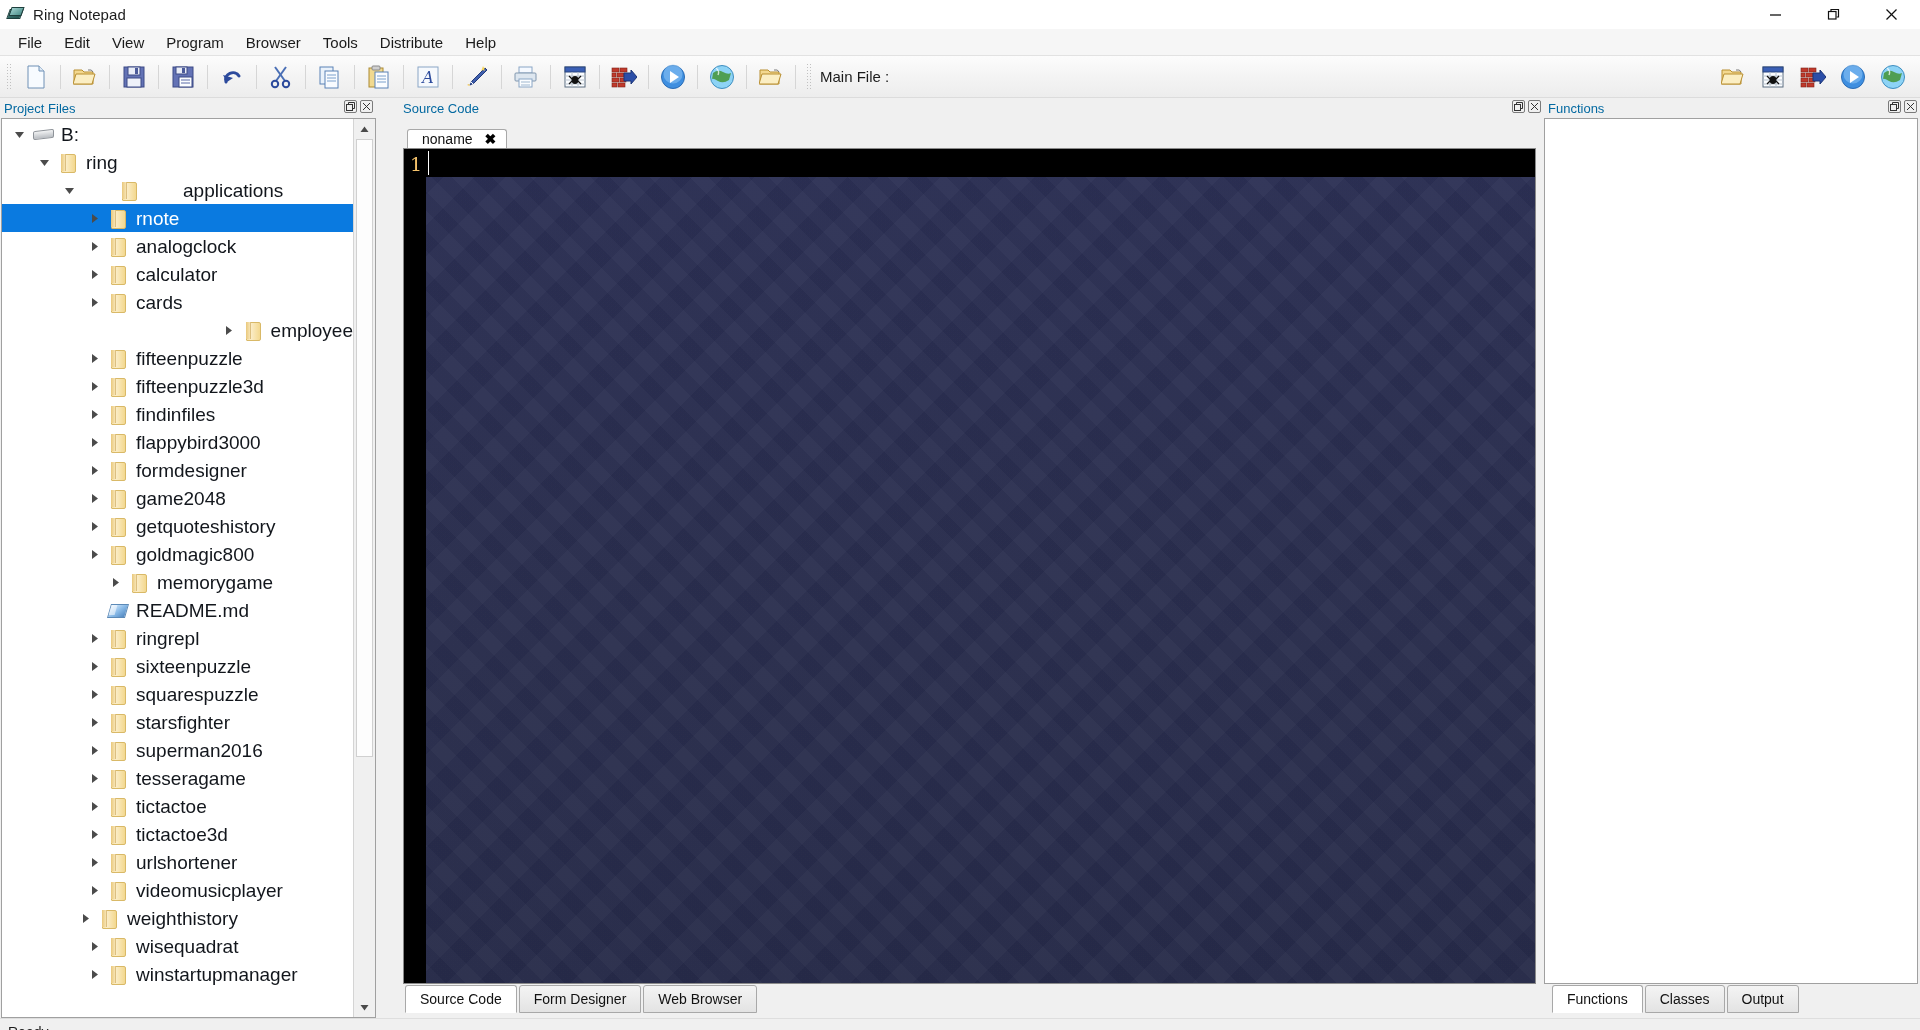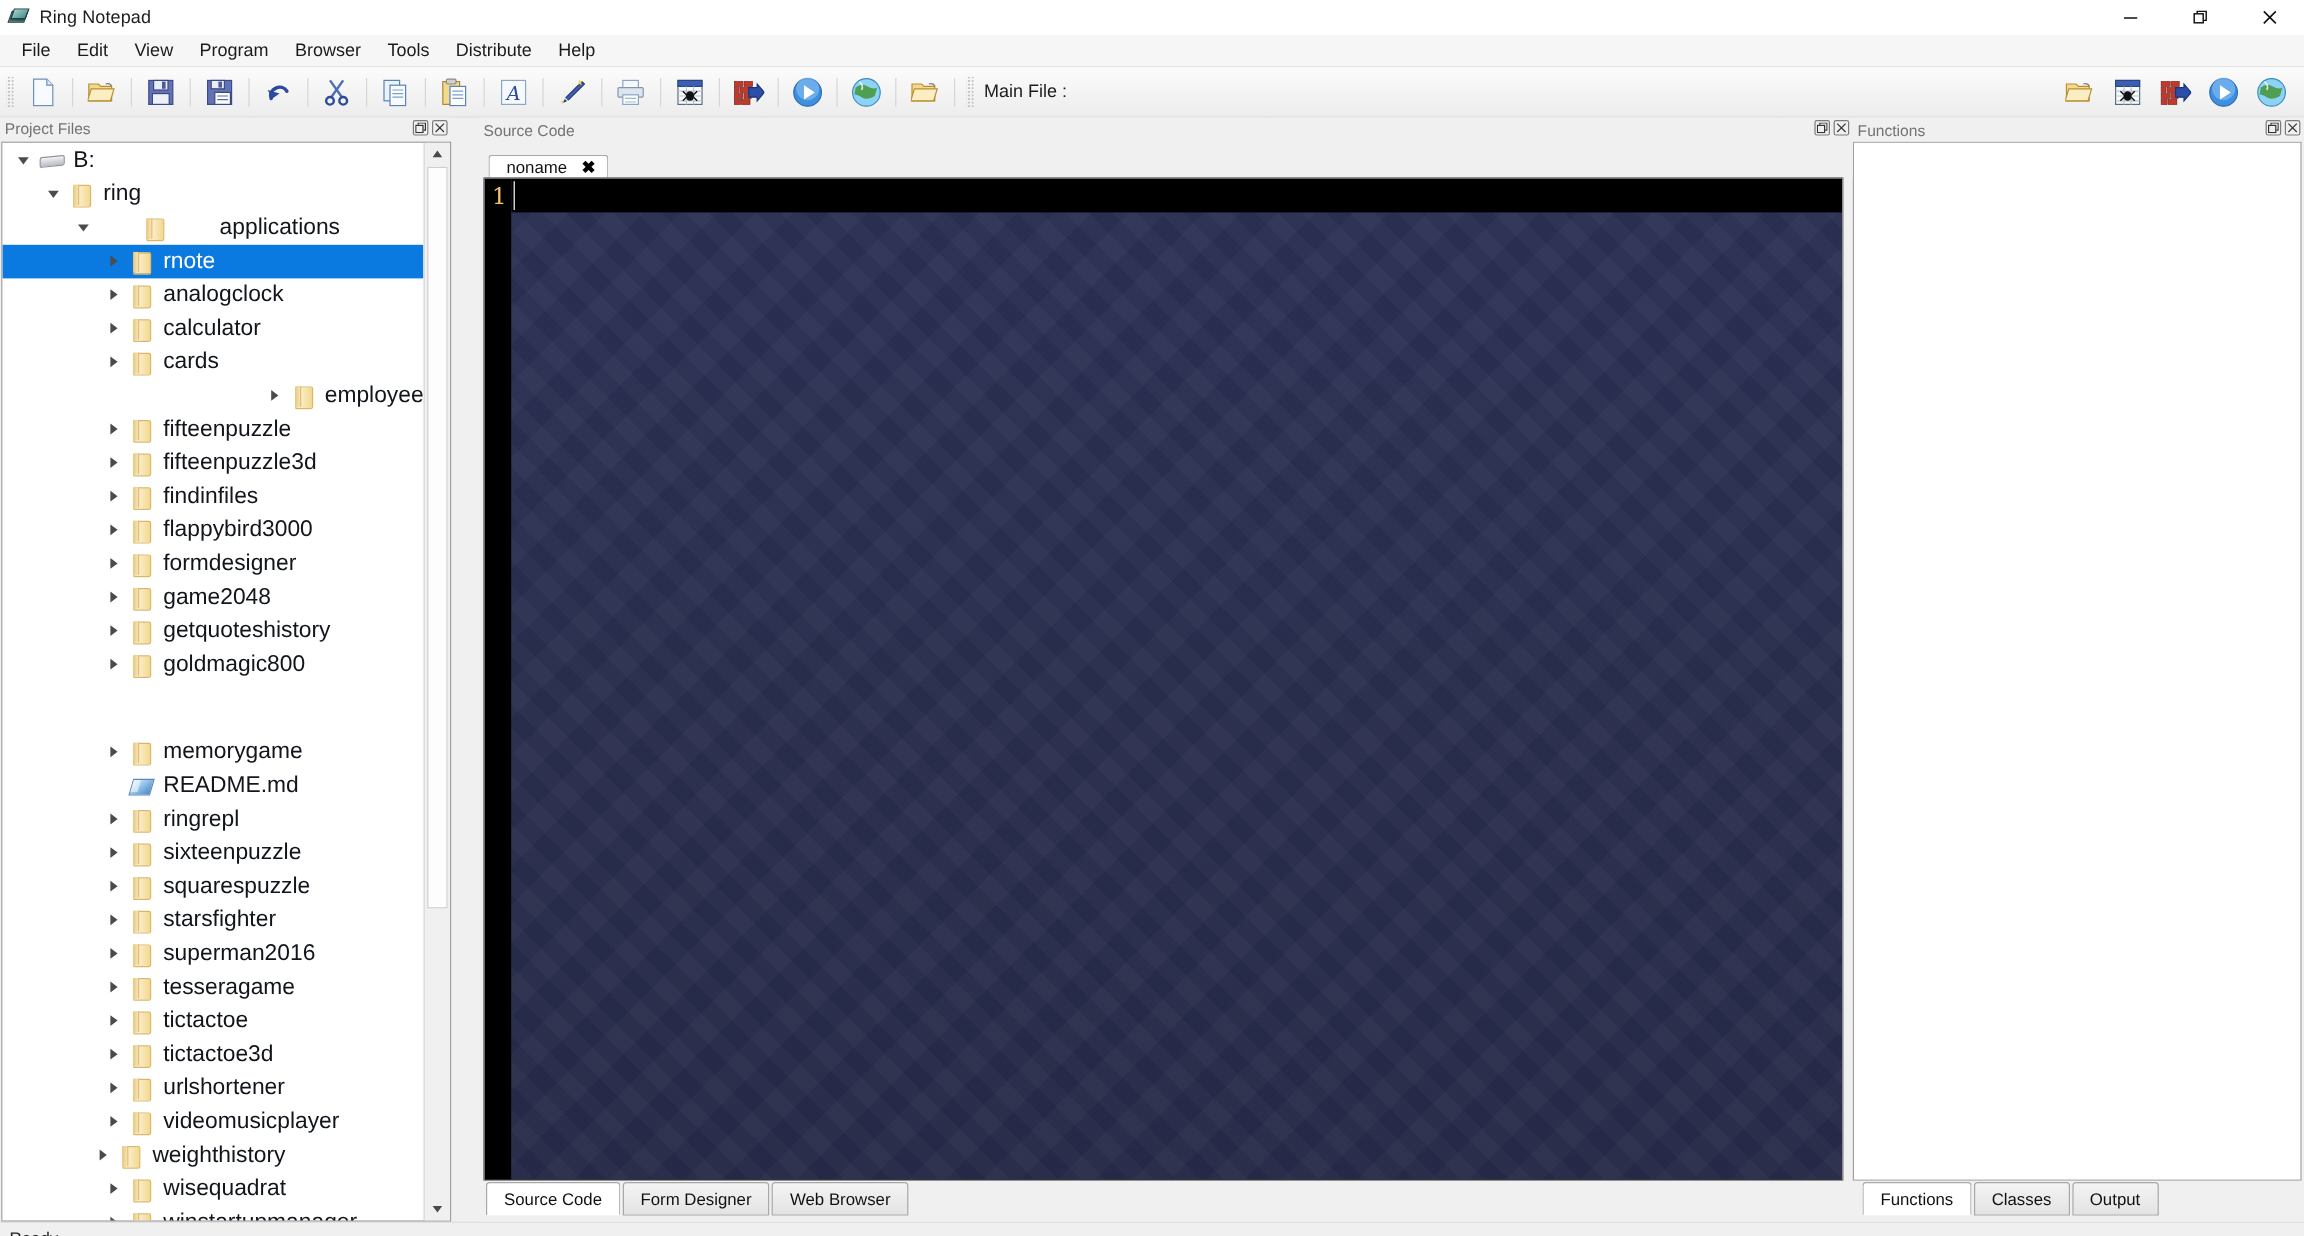--- a/index.html
+++ b/index.html
@@ -112,21 +112,21 @@
     height: 920px;
     display: flex;
     align-items: stretch;
     background: #f0f0f0;
   }
 
   
   .panel-title {
     height: 20px;
     display: flex; align-items: center;
-    font-size: 13px; color: #737373;
+    font-size: 13px; color: #0369a1;
     padding-left: 4px;
     background: #f0f0f0;
     position: relative;
   }
   .panel-btns {
     position: absolute; right: 3px; top: 2px;
     display: flex; gap: 3px;
   }
   .pbtn {
     width: 13px; height: 13px;
@@ -800,21 +800,21 @@
           </div>
           <div class="tnode" style="padding-left: 79px;">
             <span class="tarrow">
               <svg width="9" height="11" viewBox="0 0 9 11">
                 <path d="M2 1 L2 10 L8 5.5 z" fill="#4b4b4b"></path>
               </svg>
             </span>
             <span class="ticon folder"></span>
             <span class="tlabel">goldmagic800</span>
           </div>
-          <div class="tnode" style="padding-left: 79px; margin-top: 45px;">
+          <div class="tnode" style="padding-left: 100px;">
             <span class="tarrow">
               <svg width="9" height="11" viewBox="0 0 9 11">
                 <path d="M2 1 L2 10 L8 5.5 z" fill="#4b4b4b"></path>
               </svg>
             </span>
             <span class="ticon folder"></span>
             <span class="tlabel">memorygame</span>
           </div>
           <div class="tnode" style="padding-left: 79px;">
             <span class="tarrow"></span>

